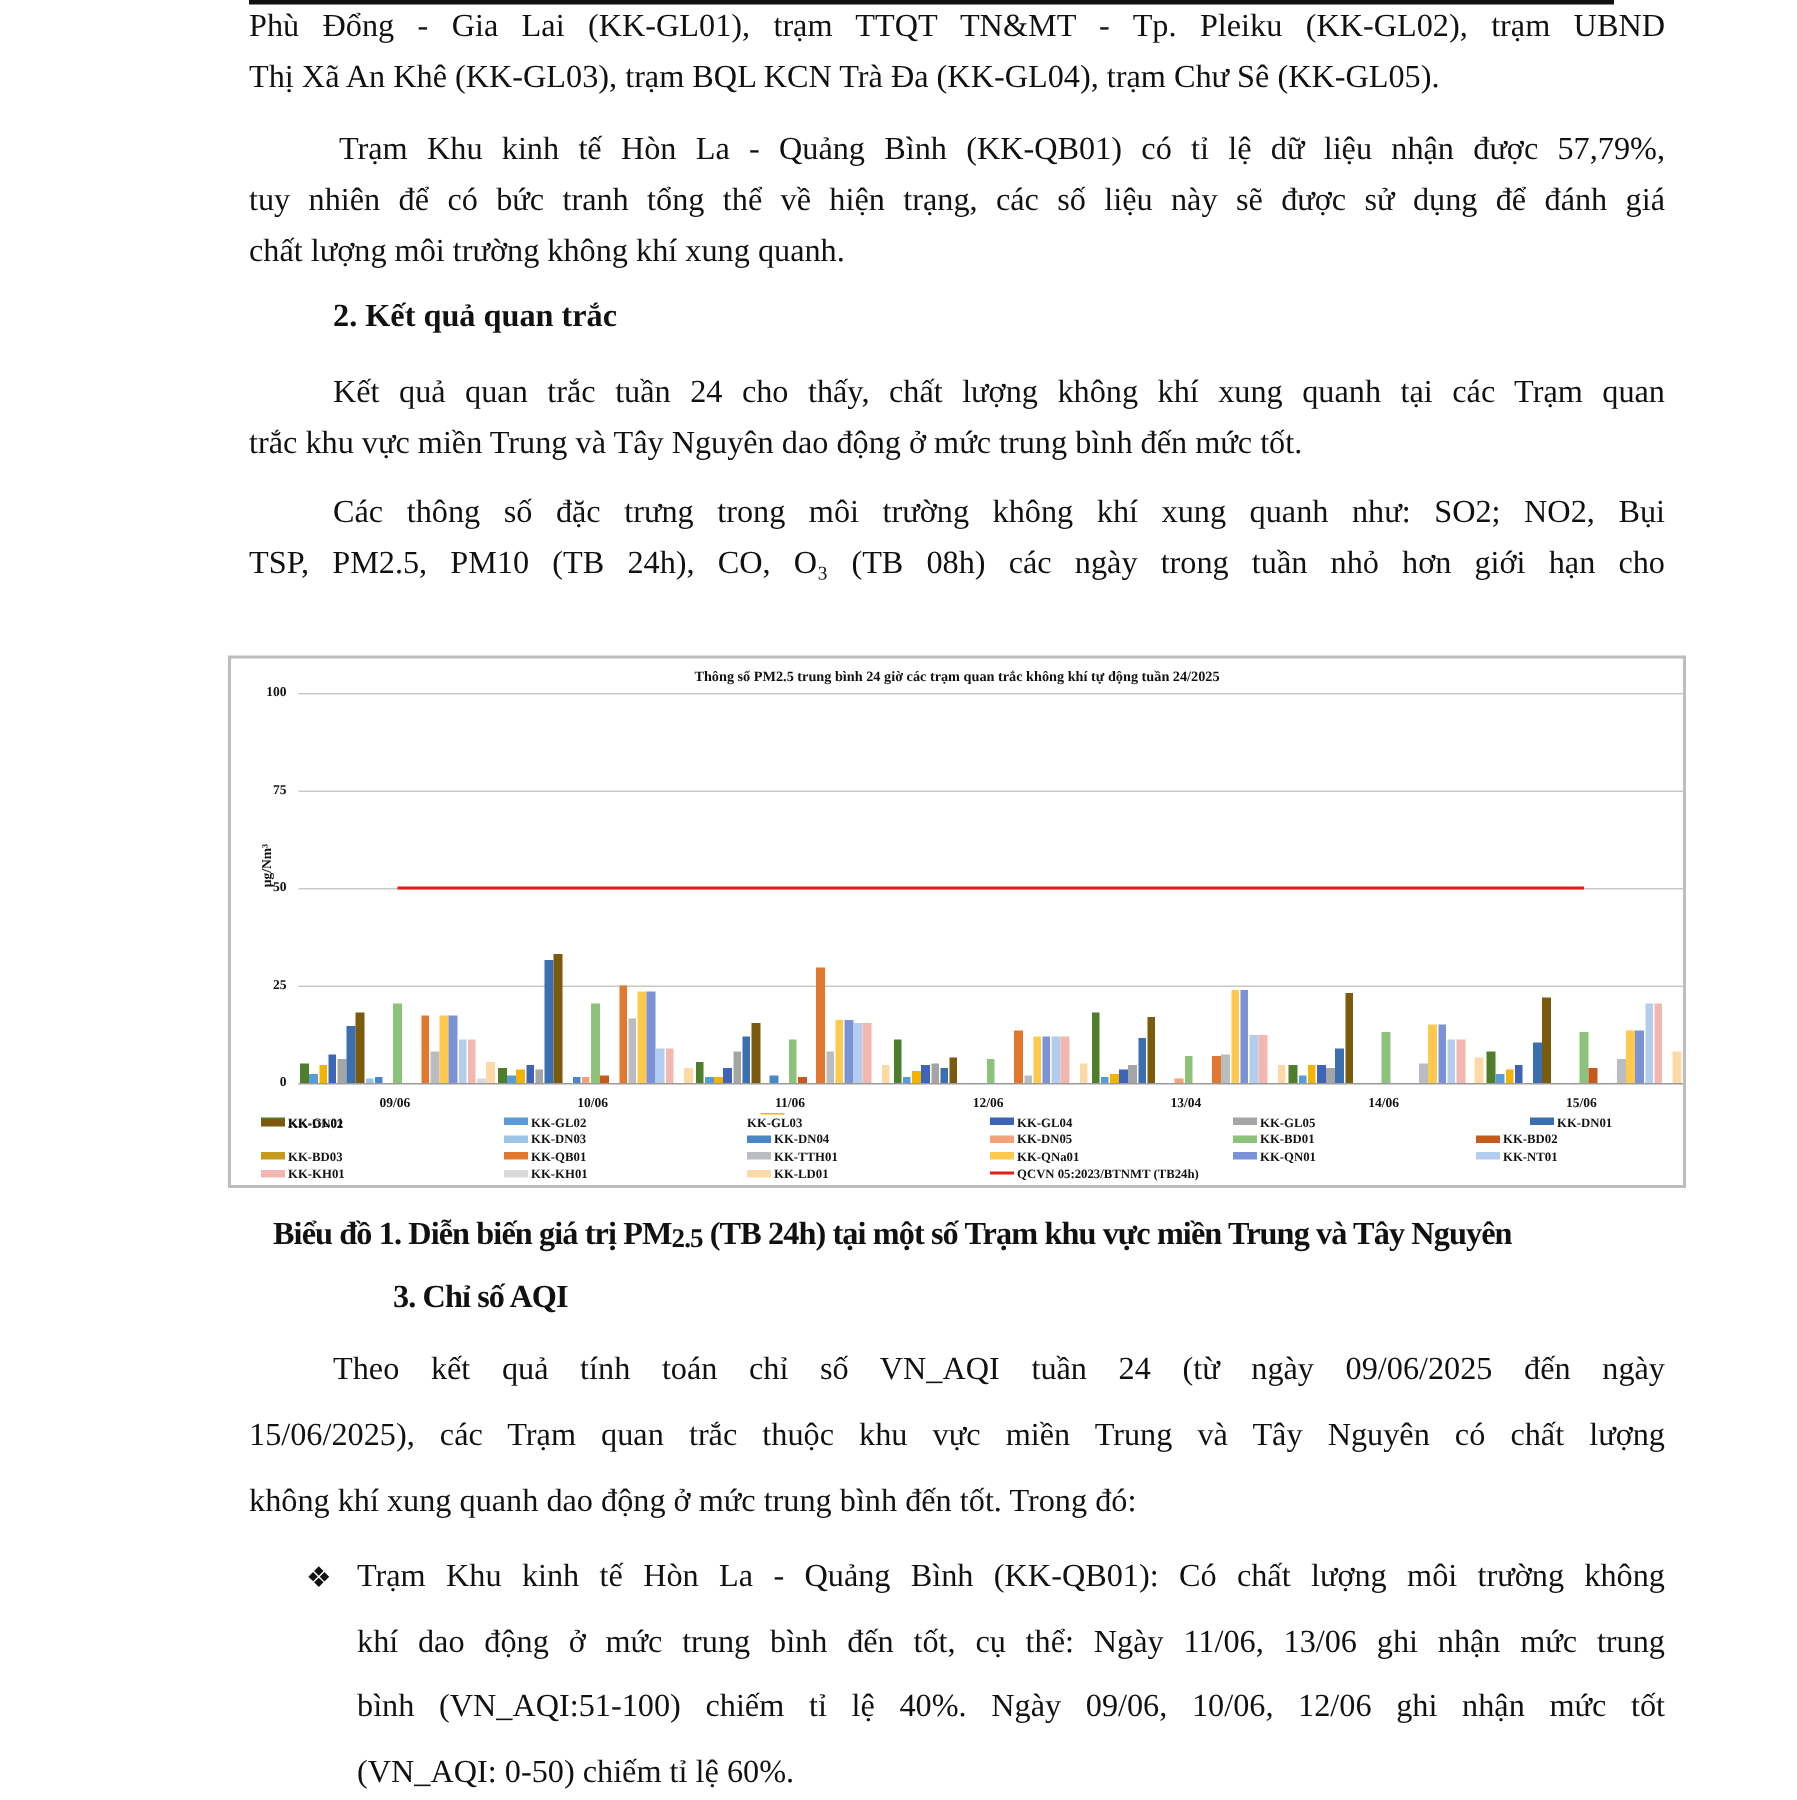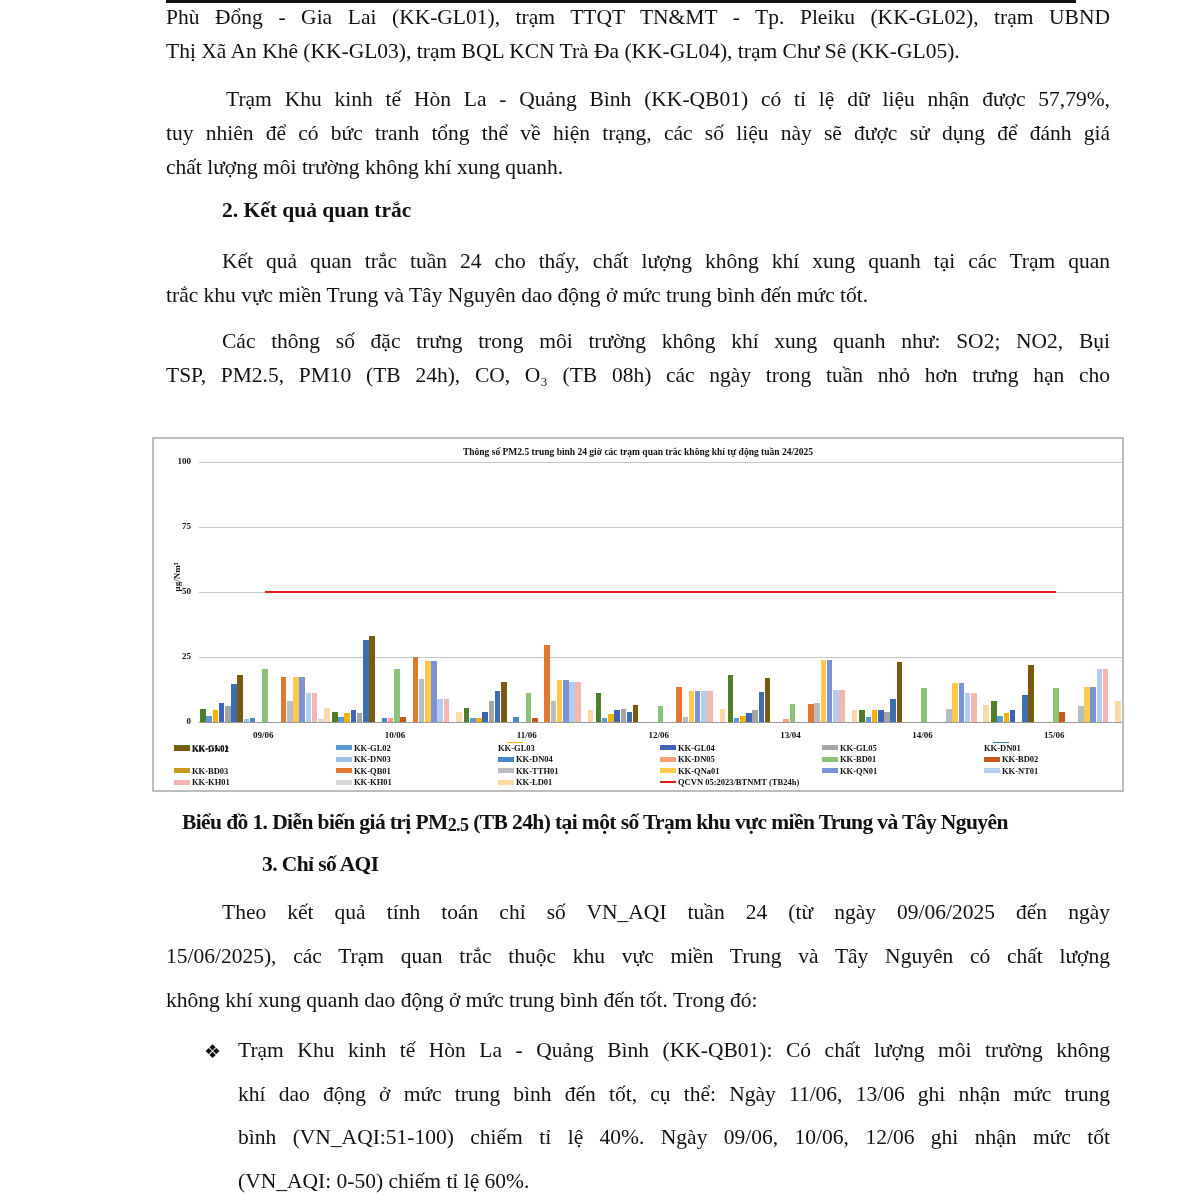--- a/index.html
+++ b/index.html
@@ -46,21 +46,21 @@
 
 <div class="h" style="left:222px;top:198px;">2. Kết quả quan trắc</div>
 
 <div class="p" style="top:244px;">
   <span class="ln" style="padding-left:56px;">Kết quả quan trắc tuần 24 cho thấy, chất lượng không khí xung quanh tại các Trạm quan</span>
   <span class="ln last">trắc khu vực miền Trung và Tây Nguyên dao động ở mức trung bình đến mức tốt.</span>
 </div>
 
 <div class="p" style="top:324px;">
   <span class="ln" style="padding-left:56px;">Các thông số đặc trưng trong môi trường không khí xung quanh như: SO2; NO2, Bụi</span>
-  <span class="ln">TSP, PM2.5, PM10 (TB 24h), CO, O₃ (TB 08h) các ngày trong tuần nhỏ hơn trưng hạn cho</span>
+  <span class="ln">TSP, PM2.5, PM10 (TB 24h), CO, O₃ (TB 08h) các ngày trong tuần nhỏ hơn giới hạn cho</span>
 </div>
 
 <div class="chart">
   <div class="chart-title">Thông số PM2.5 trung bình 24 giờ các trạm quan trắc không khí tự động tuần 24/2025</div>
   <div class="plot" id="plot">
     <div class="ylabel">µg/Nm³</div>
   <div class="grid" style="top: 260px; background: rgb(154, 154, 154);"></div>
       <div class="ytick" style="top: 254px;">0</div>
       <div class="grid" style="top: 195px;"></div>
       <div class="ytick" style="top: 189px;">25</div>
@@ -205,21 +205,21 @@
         <span>KK-GL03</span>
       </div>
       <div class="li" style="left: 486px; top: 0px;">
         <span class="sw" style="background: rgb(62, 100, 184);"></span>
         <span>KK-GL04</span>
       </div>
       <div class="li" style="left: 648px; top: 0px;">
         <span class="sw" style="background: rgb(165, 165, 165);"></span>
         <span>KK-GL05</span>
       </div>
-      <div class="li" style="left: 810px; top: 0px; flex-direction: column;">
+      <div class="li" style="left: 846px; top: 0px;">
         <span class="sw" style="background: rgb(58, 111, 176);"></span>
         <span>KK-DN01</span>
       </div>
       <div class="li" style="left: 0px; top: 1px;">
         <span class="sw" style="background: rgb(122, 90, 12);"></span>
         <span>KK-DN02</span>
       </div>
       <div class="li" style="left: 162px; top: 11.5px;">
         <span class="sw" style="background: rgb(157, 195, 230);"></span>
         <span>KK-DN03</span>

